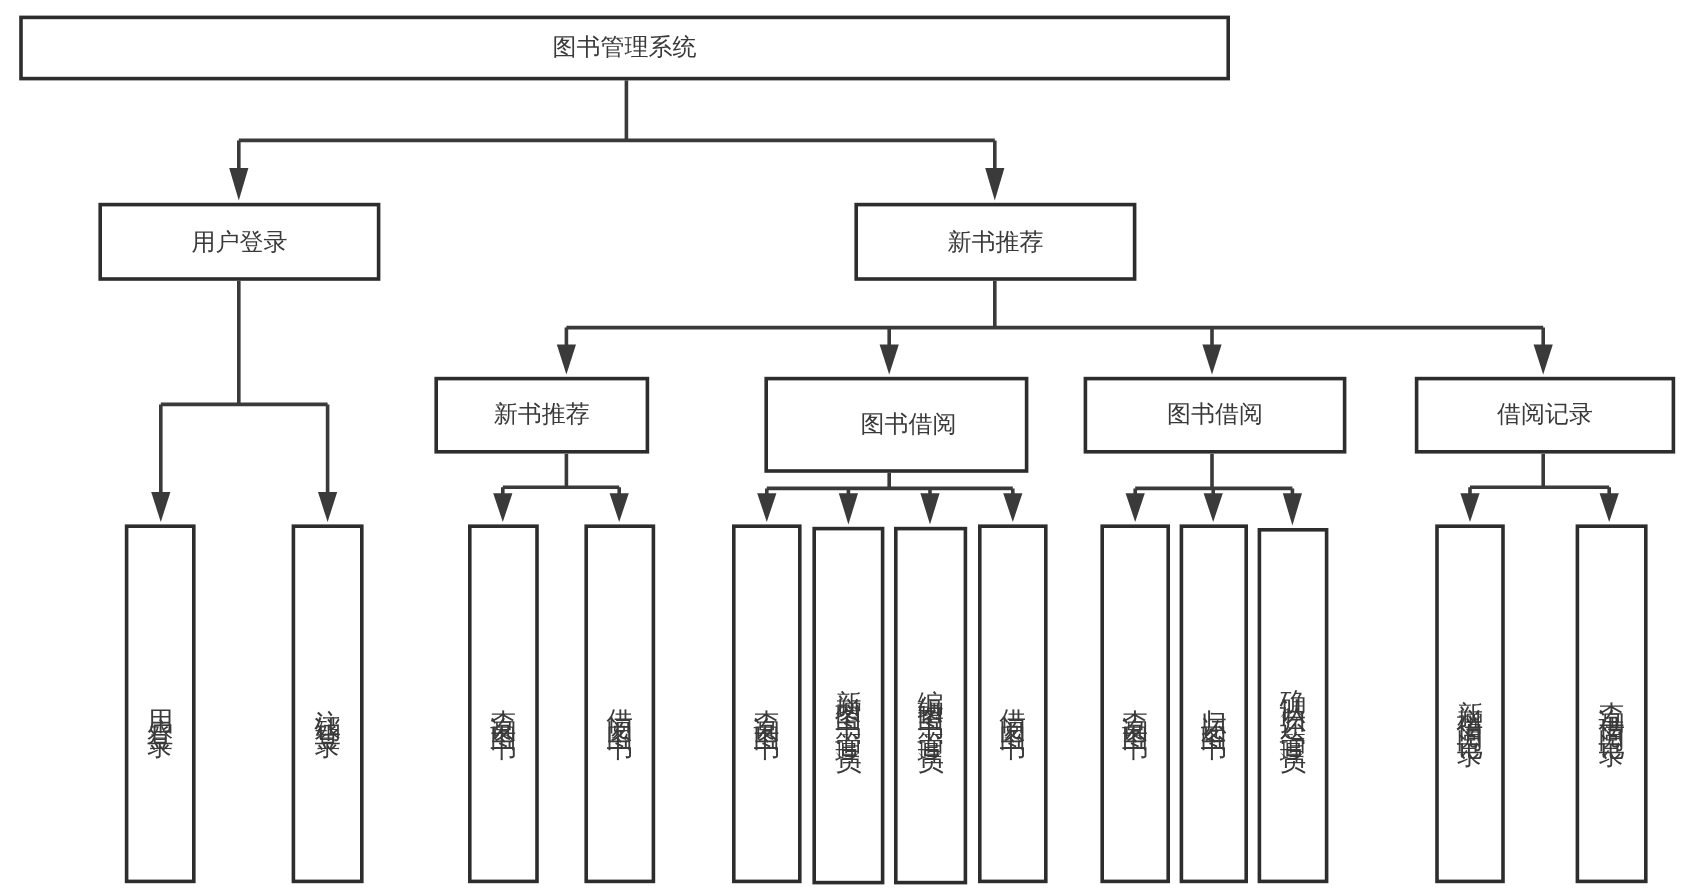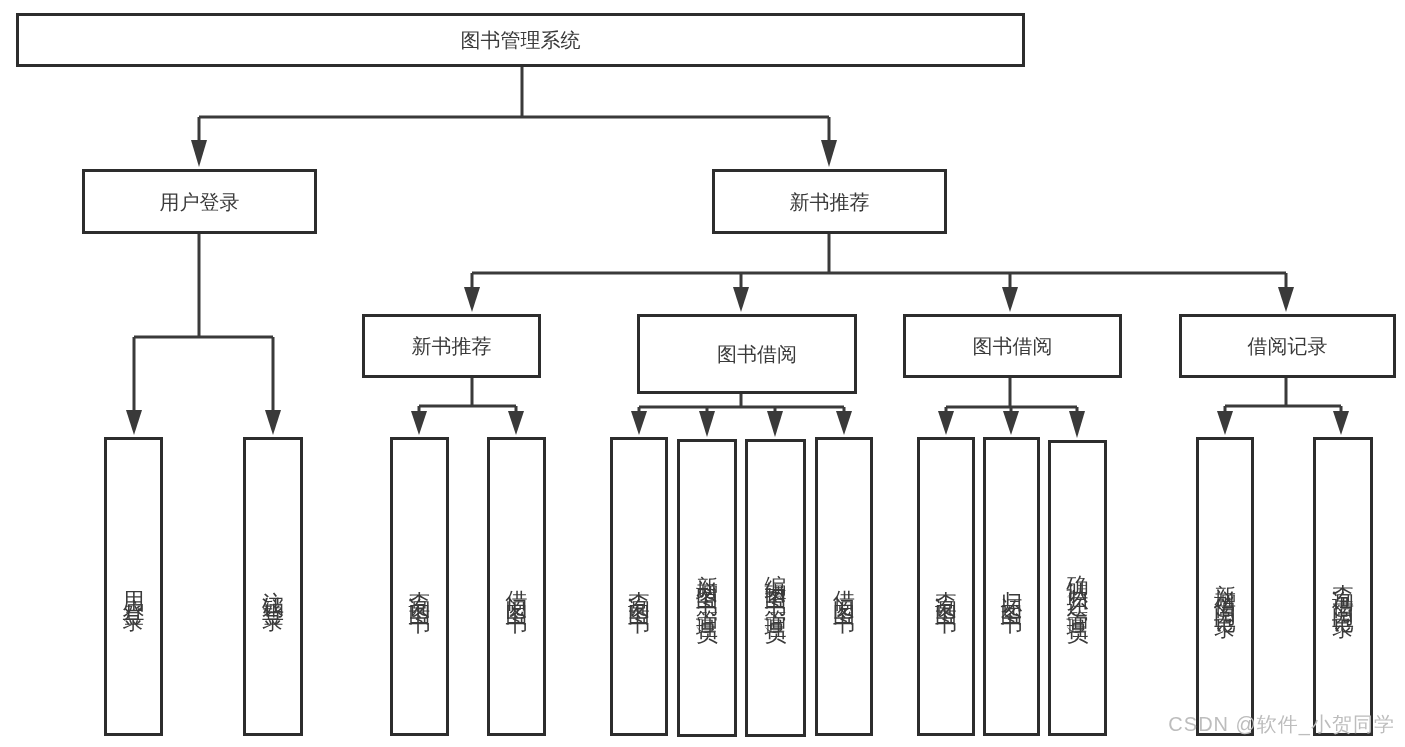--- a/index.html
+++ b/index.html
@@ -131,15 +131,14 @@
   <div class="node node-v" style="left:745px; top:439px; width:61px; height:298px;">编辑图书（管理员）</div>
   <div class="node node-v leaf" style="left:815px; width:58px;">借阅图书</div>
 
   <div class="node node-v leaf" style="left:917px; width:58px;">查询图书</div>
   <div class="node node-v leaf" style="left:983px; width:57px;">归还图书</div>
   <div class="node node-v" style="left:1048px; top:440px; width:59px; height:296px;">确认归还（管理员）</div>
 
   <div class="node node-v leaf" style="left:1196px; width:58px;">新增借阅记录</div>
   <div class="node node-v leaf" style="left:1313px; width:60px;">查询借阅记录</div>
 
-  <div class="watermark">CSDN @软件_小贺同学</div>
 
 </div>
 
 </body></html>

